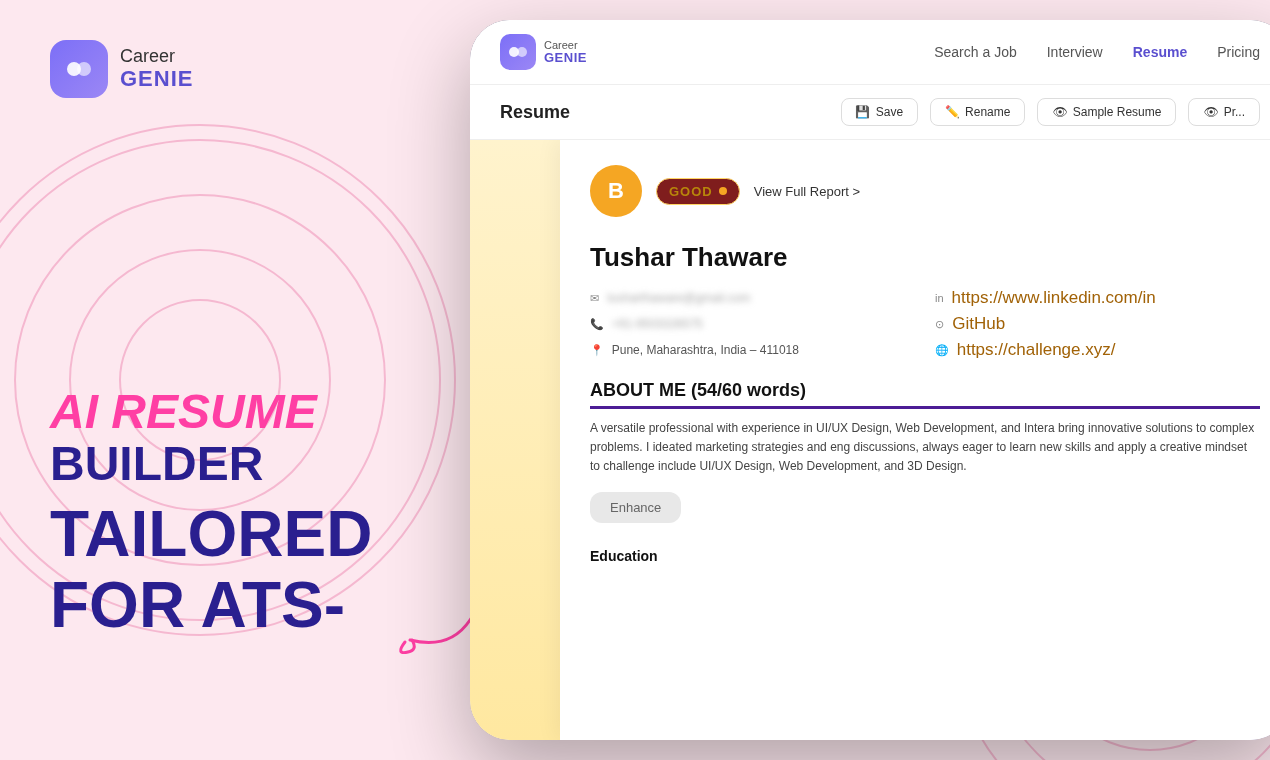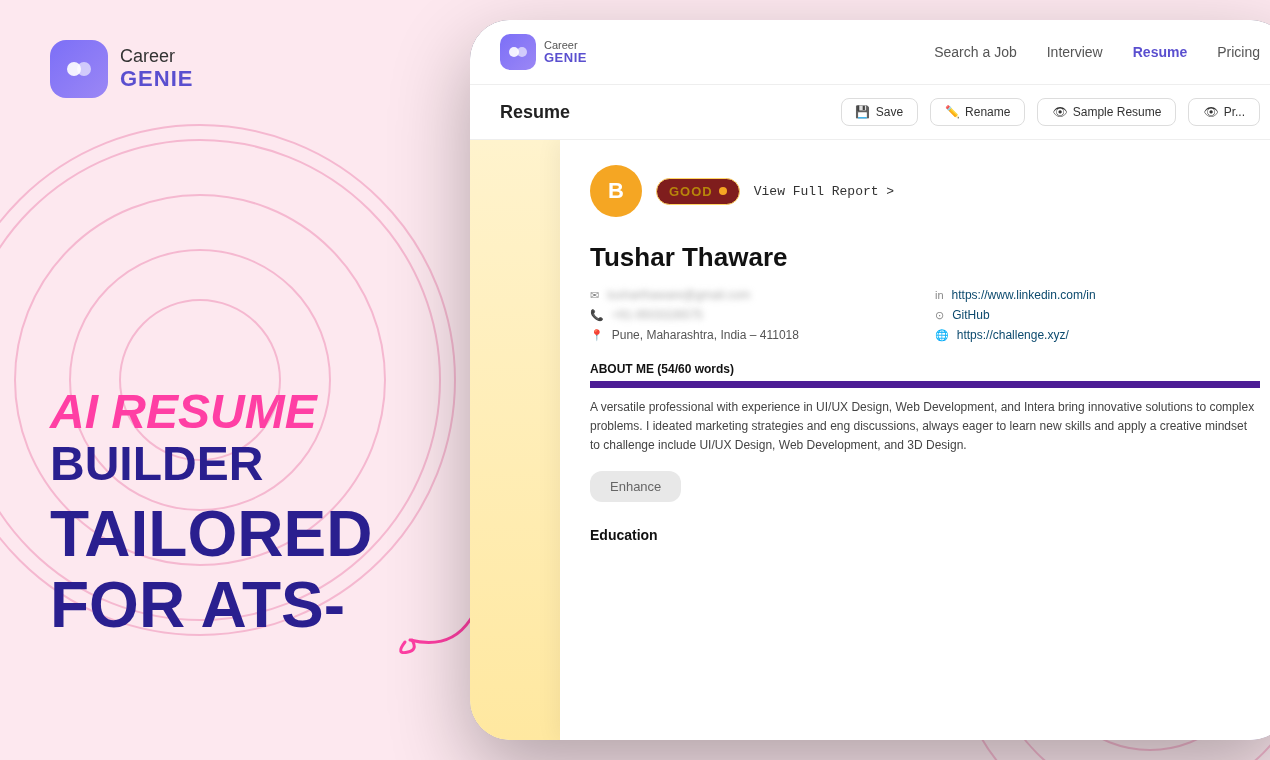--- a/index.html
+++ b/index.html
@@ -336,21 +336,20 @@
     }
 
     .view-report-btn {
       font-size: 13px;
       color: #333;
       cursor: pointer;
       font-weight: 500;
       display: flex;
       align-items: center;
       gap: 4px;
-      font-family: Liberation Mono, monospace;
     }
 
     
     .resume-name {
       font-size: 26px;
       font-weight: 800;
       color: #111;
       margin-bottom: 15px;
     }
 
@@ -370,38 +369,38 @@
       color: #555;
     }
 
     .contact-icon {
       color: #888;
       font-size: 11px;
       flex-shrink: 0;
     }
 
     .contact-link {
-      color: #0c4a6e;
-      font-size: 12px;
+      color: #a16207;
+      font-size: 17px;
     }
 
     .contact-blurred {
       color: #aaa;
       font-size: 12px;
       filter: blur(3px);
       user-select: none;
     }
 
     
     .resume-section-title {
-      font-size: 12px;
+      font-size: 18px;
       font-weight: 700;
       color: #111;
       margin-bottom: 10px;
-      border-bottom: 7px solid #4c1d95;
+      border-bottom: 3px solid #4c1d95;
       padding-bottom: 5px;
     }
 
     .about-text {
       font-size: 12px;
       color: #444;
       line-height: 1.6;
       margin-bottom: 15px;
     }
 

